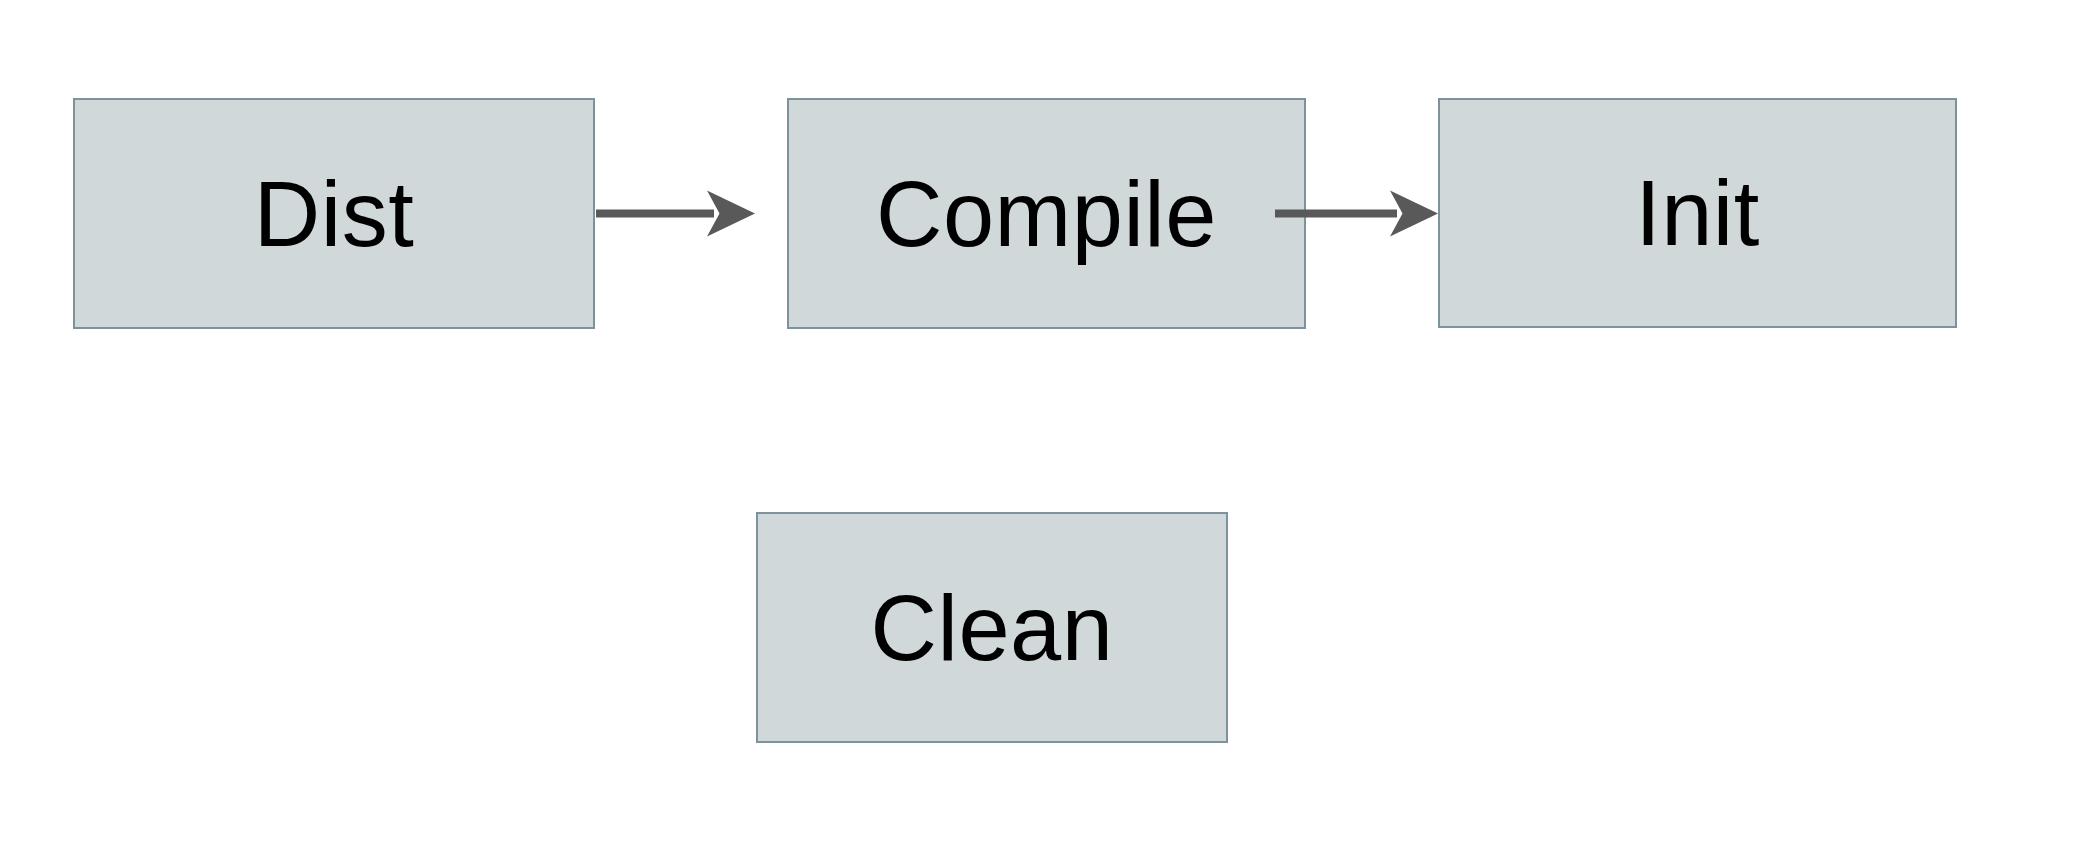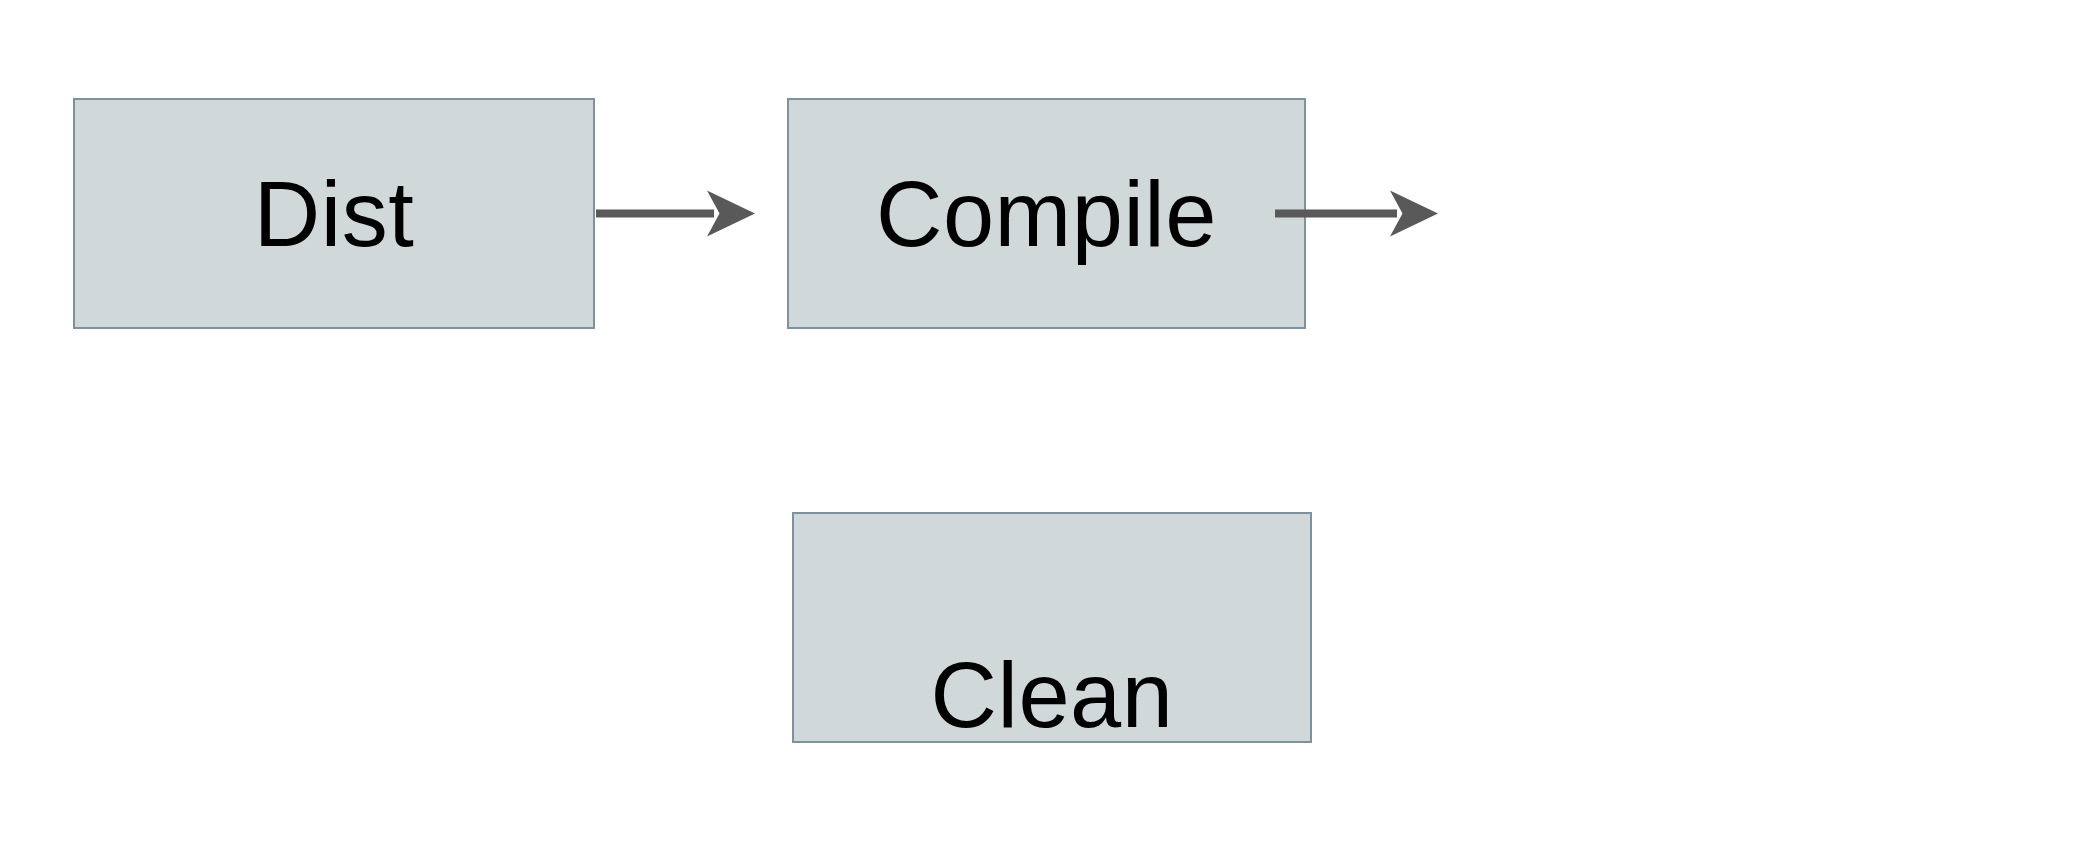--- a/index.html
+++ b/index.html
@@ -28,21 +28,21 @@
   .node-label {
     font-size: 92px;
     line-height: 1;
     color: #000000;
     letter-spacing: 0.5px;
     user-select: none;
   }
   .node-dist    { left: 73px;   top: 98px;  width: 522px; height: 231px; }
   .node-compile { left: 755px;  top: 98px;  width: 519px; height: 231px; margin-left: 32px; }
   .node-init    { left: 1438px; top: 98px;  width: 519px; height: 230px; }
-  .node-clean   { left: 792px;  top: 512px; width: 520px; height: 231px; align-items: flex-end; }
+  .node-clean   { left: 756px;  top: 512px; width: 472px; height: 231px; }
   .edges-layer {
     position: absolute;
     left: 0;
     top: 0;
     width: 2078px;
     height: 848px;
     pointer-events: none;
   }
   .edges-layer g { pointer-events: all; }
 </style>
@@ -52,20 +52,23 @@
 <div class="canvas">
 
   <div class="node node-dist">
     <span class="node-label">Dist</span>
   </div>
 
   <div class="node node-compile">
     <span class="node-label">Compile</span>
   </div>
 
+  <div class="node node-init">
+    <span class="node-label">Init</span>
+  </div>
 
   <div class="node node-clean">
     <span class="node-label">Clean</span>
   </div>
 
   <svg class="edges-layer" width="2078" height="848" viewBox="0 0 2078 848" xmlns="http://www.w3.org/2000/svg">
 
     <g>
       <line x1="596" y1="213.5" x2="714" y2="213.5" stroke="#595959" stroke-width="8"></line>
       <polygon points="755,213.5 707,190.5 719.5,213.5 707,236.5" fill="#595959"></polygon>

